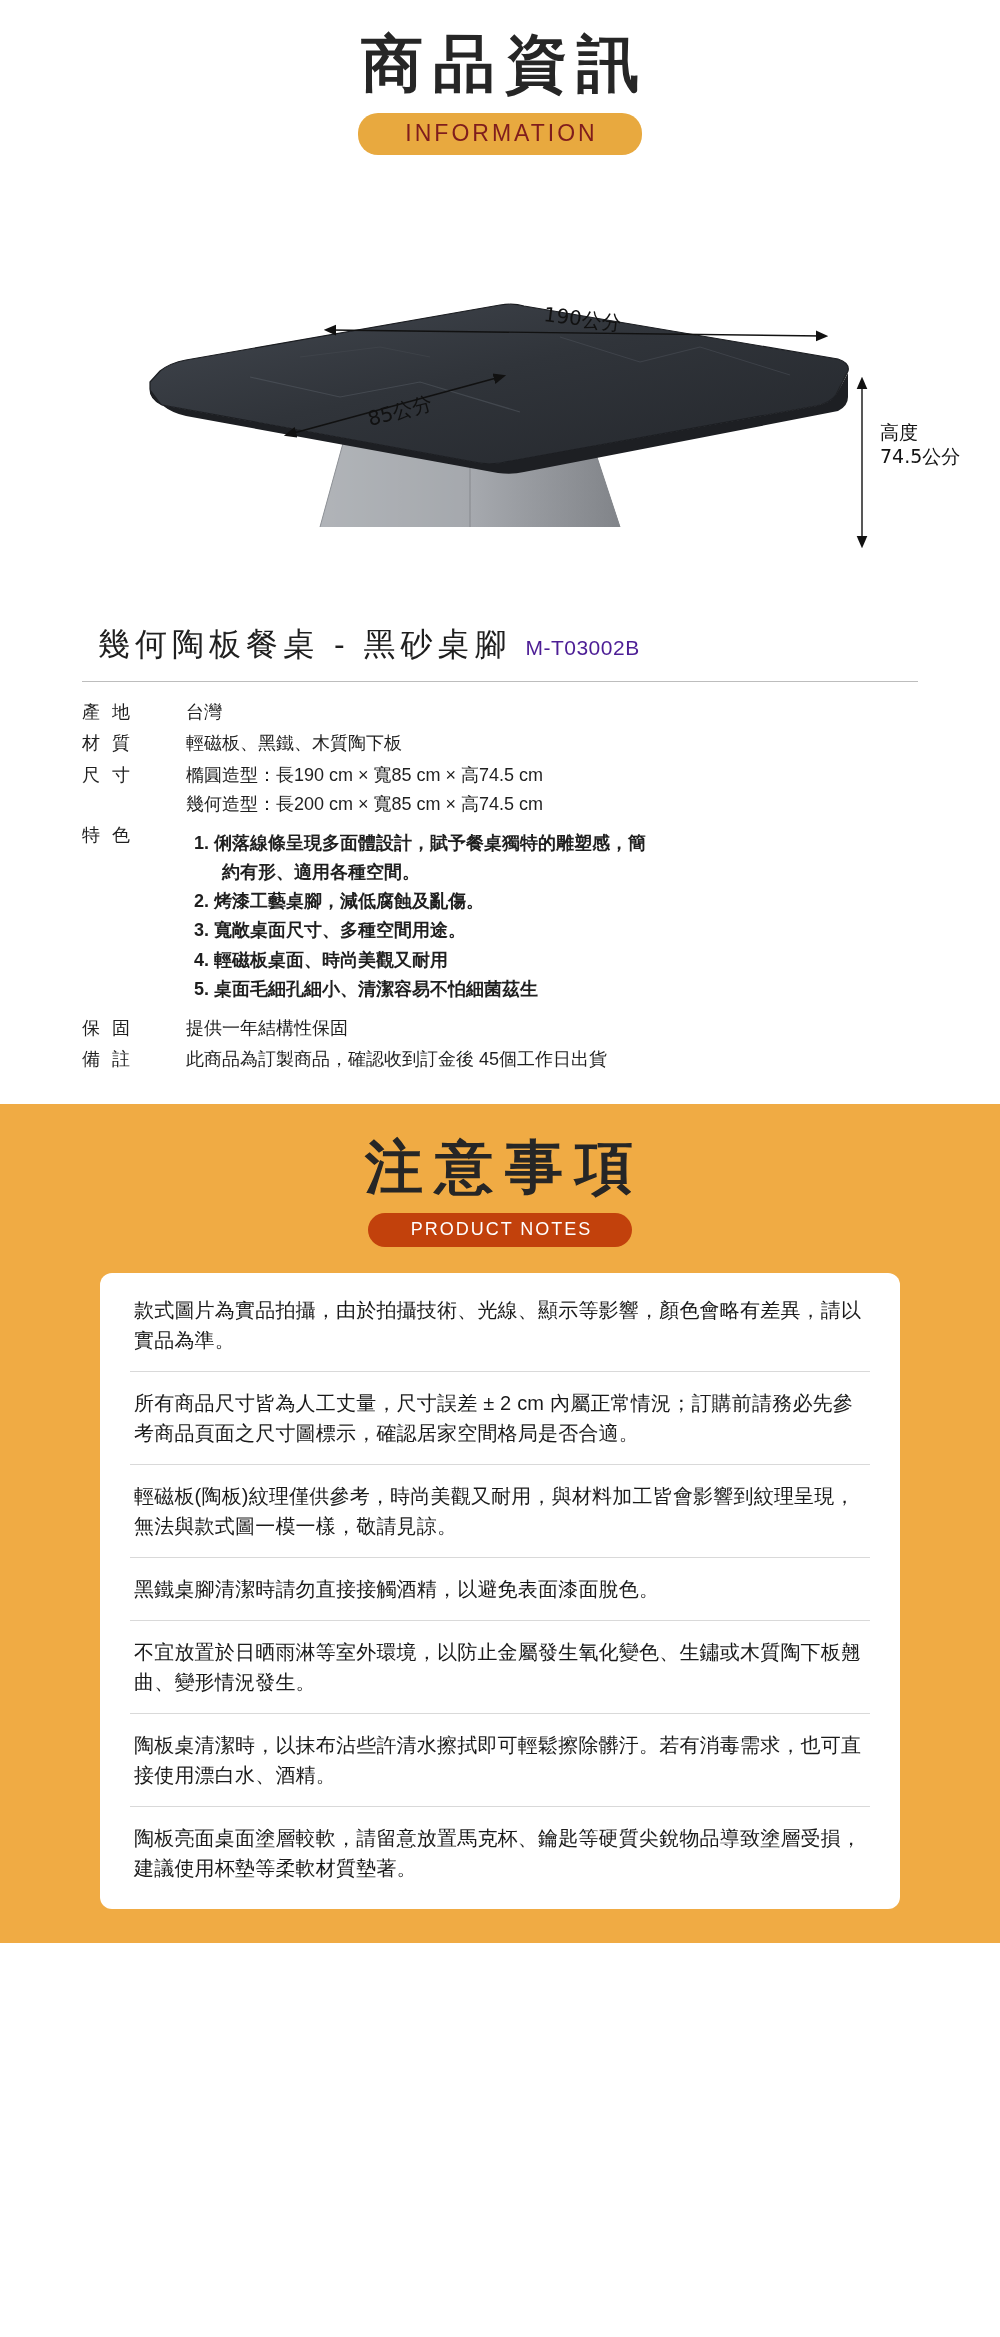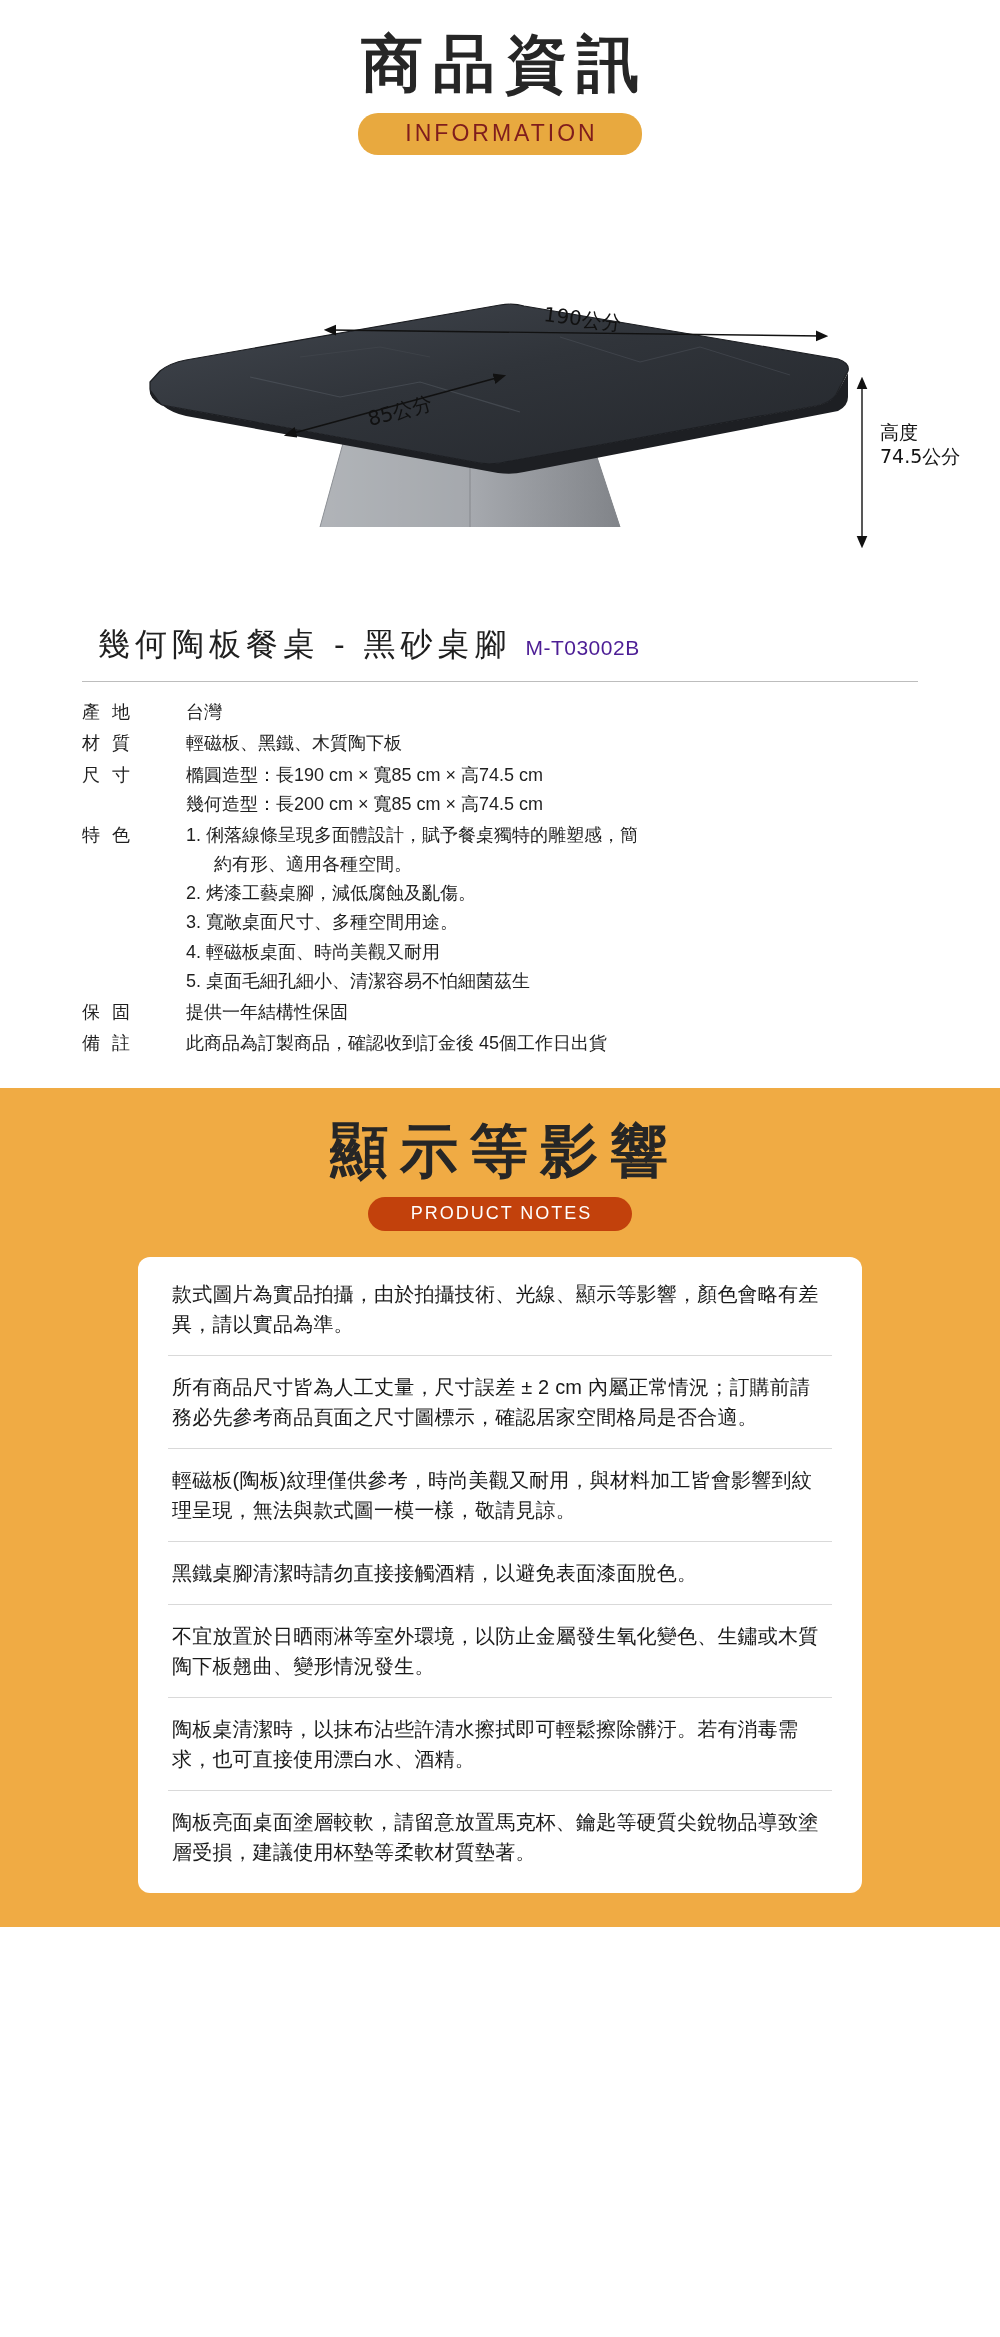--- a/index.html
+++ b/index.html
@@ -74,41 +74,41 @@
   .spec-row { display:flex; align-items:flex-start; margin-bottom:2px; }
   .spec-key {
     width:104px;
     flex:0 0 104px;
     letter-spacing:12px;
     color:#1f1f1f;
     white-space:nowrap;
   }
   .spec-val { flex:1; }
   .spec-val .line { display:block; }
-  .feat-list { margin:0; padding:0; list-style:none; }
+  .feat-list { margin:8px; padding:0; list-style:none;font-weight:bold; }
   .feat-list li { display:block; text-indent:0; }
   .feat-list li .ind { display:block; padding-left:28px; }
 
   
   .notes-sec {
     margin-top:30px;
     background:#f0ab44;
     padding:26px 0 34px 0;
   }
   .notes-sec .sec-title { color:#262626; font-size:58px; letter-spacing:12px; }
   .notes-sec .sec-sub {
     background:#c2410c;
     color:#ffffff;
     font-size:18px;
     letter-spacing:2px;
     padding:6px 40px 7px 43px;
     margin-top:12px;
   }
   .notes-card {
-    width:724px;
+    width:800px;
     margin:26px auto 0 auto;
     background:#ffffff;
     border-radius:12px;
     padding:6px 30px 10px 30px;
   }
   .note-item {
     font-size:20px;
     line-height:1.5;
     color:#1a1a1a;
     padding:16px 4px 16px 4px;
@@ -237,21 +237,21 @@
       <div class="spec-key">備註</div>
       <div class="spec-val">
           <span class="line">此商品為訂製商品，確認收到訂金後 45個工作日出貨</span>
         </div>
     </div>
 
   </div>
 
   <div class="notes-sec">
     <div class="sec-head" style="padding-top:4px;">
-      <div class="sec-title">顯示等影響</div>
+      <div class="sec-title">注意事項</div>
       <div class="sec-sub">PRODUCT NOTES</div>
     </div>
 
     <div class="notes-card">
       <div class="note-item">款式圖片為實品拍攝，由於拍攝技術、光線、顯示等影響，顏色會略有差異，請以實品為準。</div>
       <div class="note-item">所有商品尺寸皆為人工丈量，尺寸誤差 ± 2 cm 內屬正常情況；訂購前請務必先參考商品頁面之尺寸圖標示，確認居家空間格局是否合適。</div>
       <div class="note-item">輕磁板(陶板)紋理僅供參考，時尚美觀又耐用，與材料加工皆會影響到紋理呈現，無法與款式圖一模一樣，敬請見諒。</div>
       <div class="note-item">黑鐵桌腳清潔時請勿直接接觸酒精，以避免表面漆面脫色。</div>
       <div class="note-item">不宜放置於日晒雨淋等室外環境，以防止金屬發生氧化變色、生鏽或木質陶下板翹曲、變形情況發生。</div>
       <div class="note-item">陶板桌清潔時，以抹布沾些許清水擦拭即可輕鬆擦除髒汙。若有消毒需求，也可直接使用漂白水、酒精。</div>

